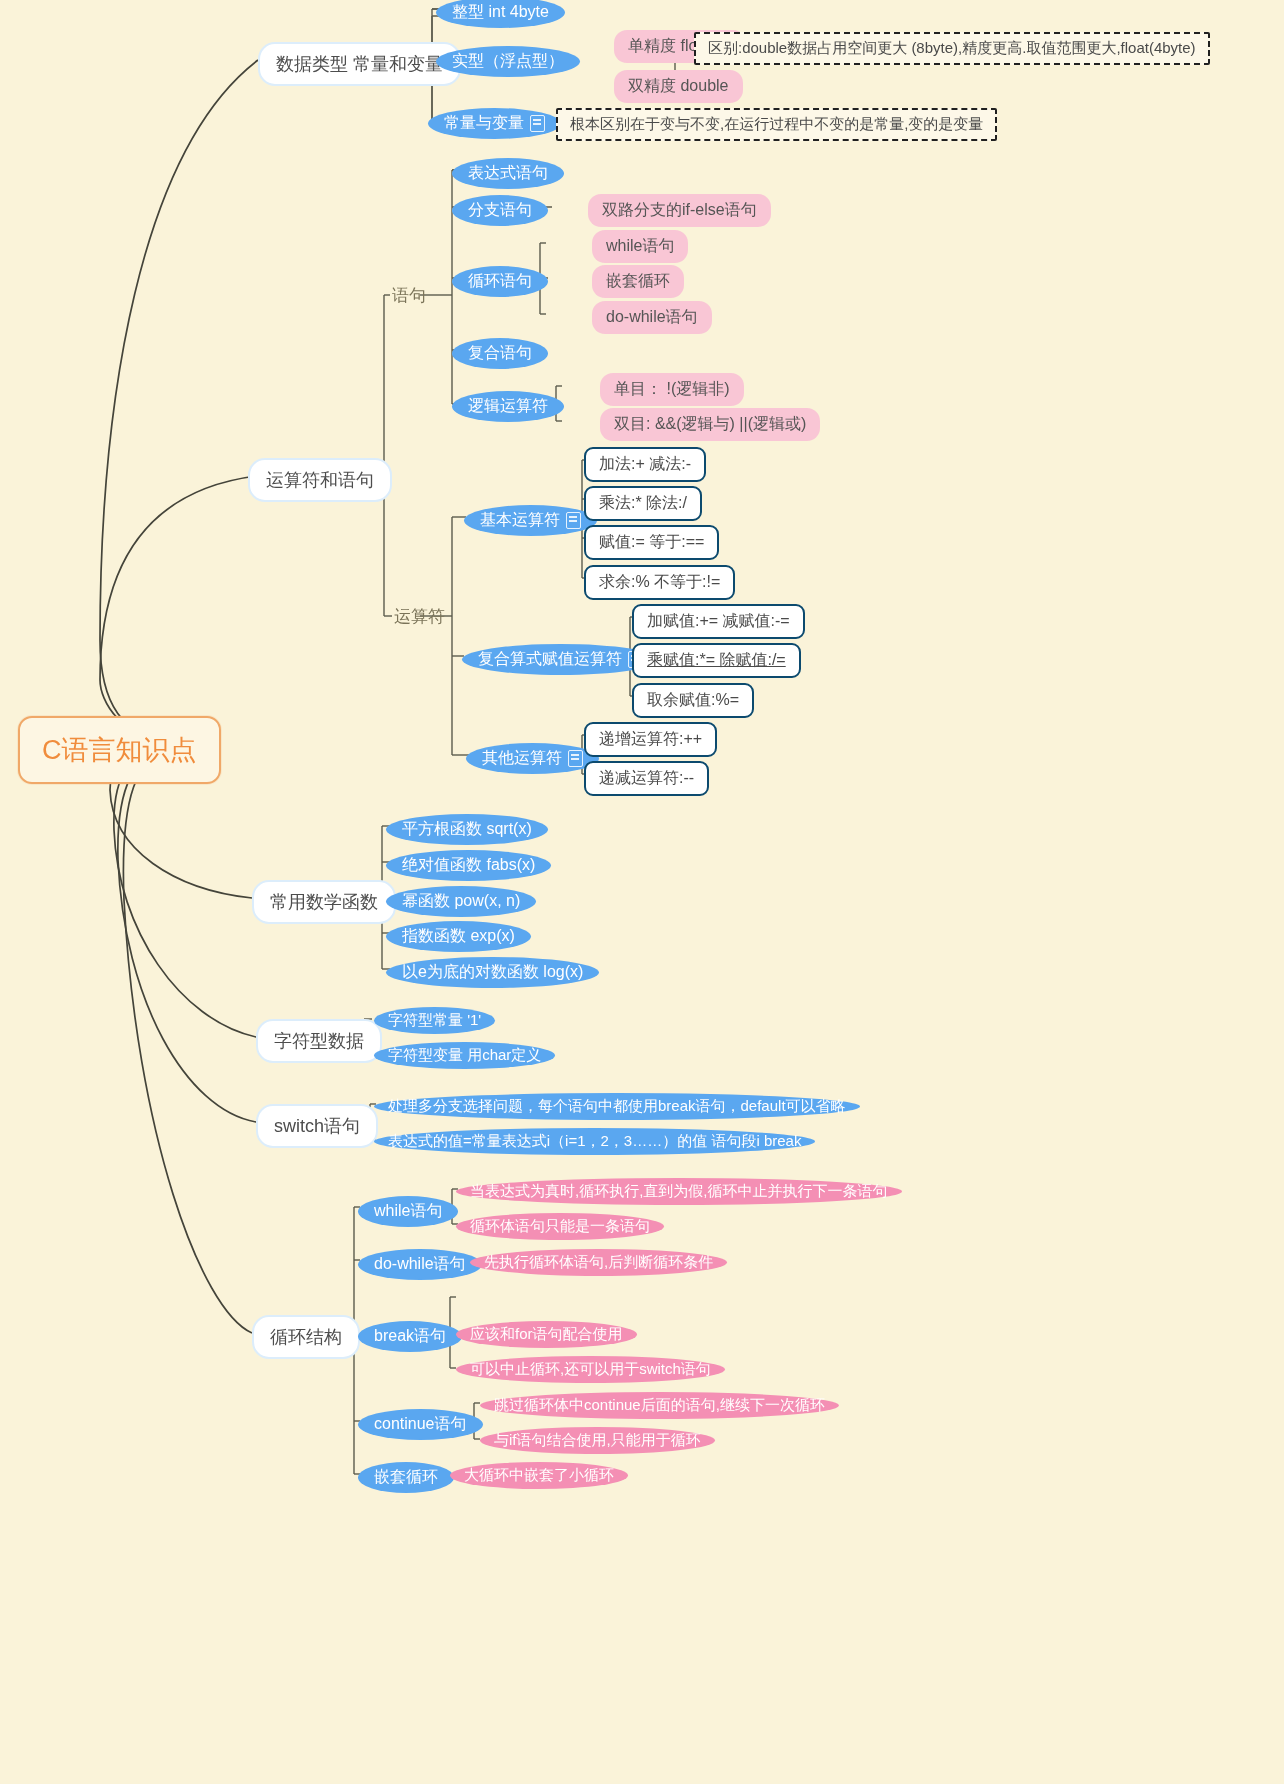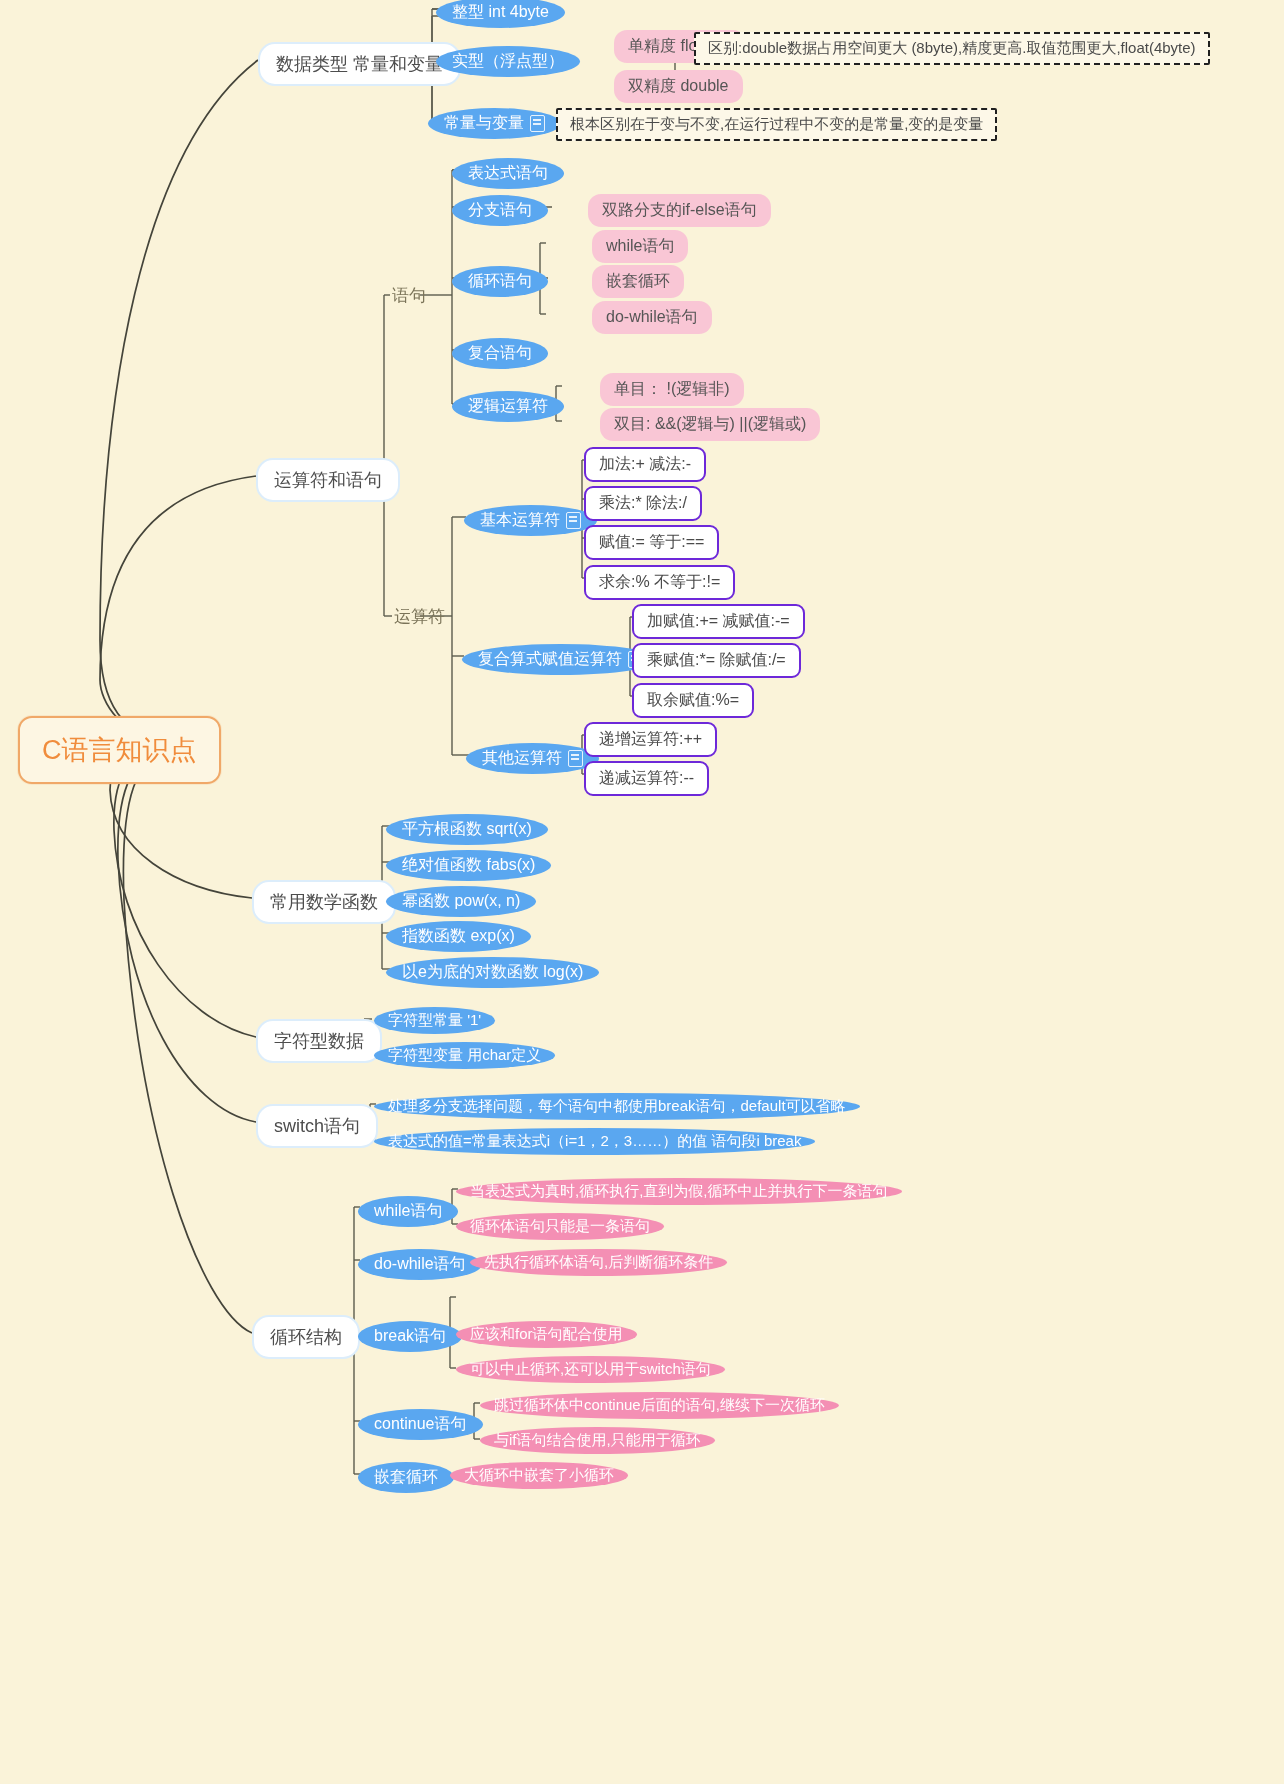--- a/index.html
+++ b/index.html
@@ -64,21 +64,21 @@
     background:#f48fb4;
     border-radius:50%/50%;
     color:#ffffff;
     font-size:15px;
     padding:4px 14px;
     justify-content:center;
   }
   
   .obox{
     background:#ffffff;
-    border:2px solid #6d28d9;
+    border:2px solid #0c4a6e;
     border-radius:9px;
     color:#4a4a4a;
     font-size:16px;
     padding:5px 13px;
   }
   
   .dashed{
     background:#fdf8e8;
     border:2px dashed #202020;
     border-radius:2px;
@@ -269,21 +269,21 @@
 
   <div class="node blue" style="left:428px;top:108px;">
     <span>常量与变量</span>
     <span class="noteicon"></span>
   </div>
 
   <div class="node dashed" style="left:556px;top:108px;">
     <span>根本区别在于变与不变,在运行过程中不变的是常量,变的是变量</span>
   </div>
 
-  <div class="node l1" style="left:256px;top:458px;">
+  <div class="node l1" style="left:248px;top:458px;">
     <span>运算符和语句</span>
   </div>
 
   <div class="node plain" style="left:386px;top:282px;">
     <span>语句</span>
   </div>
 
   <div class="node blue" style="left:452px;top:158px;align-items:flex-end;">
     <span>表达式语句</span>
   </div>
@@ -343,21 +343,21 @@
     <span>求余:%  不等于:!=</span>
   </div>
 
   <div class="node blue" style="left:462px;top:644px;">
     <span>复合算式赋值运算符</span>
     <span class="noteicon"></span>
   </div>
   <div class="node obox" style="left:632px;top:604px;">
     <span>加赋值:+=  减赋值:-=</span>
   </div>
-  <div class="node obox" style="left:632px;top:643px;">
+  <div class="node obox" style="left:632px;top:643px;text-decoration:underline;">
     <span>乘赋值:*=  除赋值:/=</span>
   </div>
   <div class="node obox" style="left:632px;top:683px;">
     <span>取余赋值:%=</span>
   </div>
 
   <div class="node blue" style="left:466px;top:743px;">
     <span>其他运算符</span>
     <span class="noteicon"></span>
   </div>

